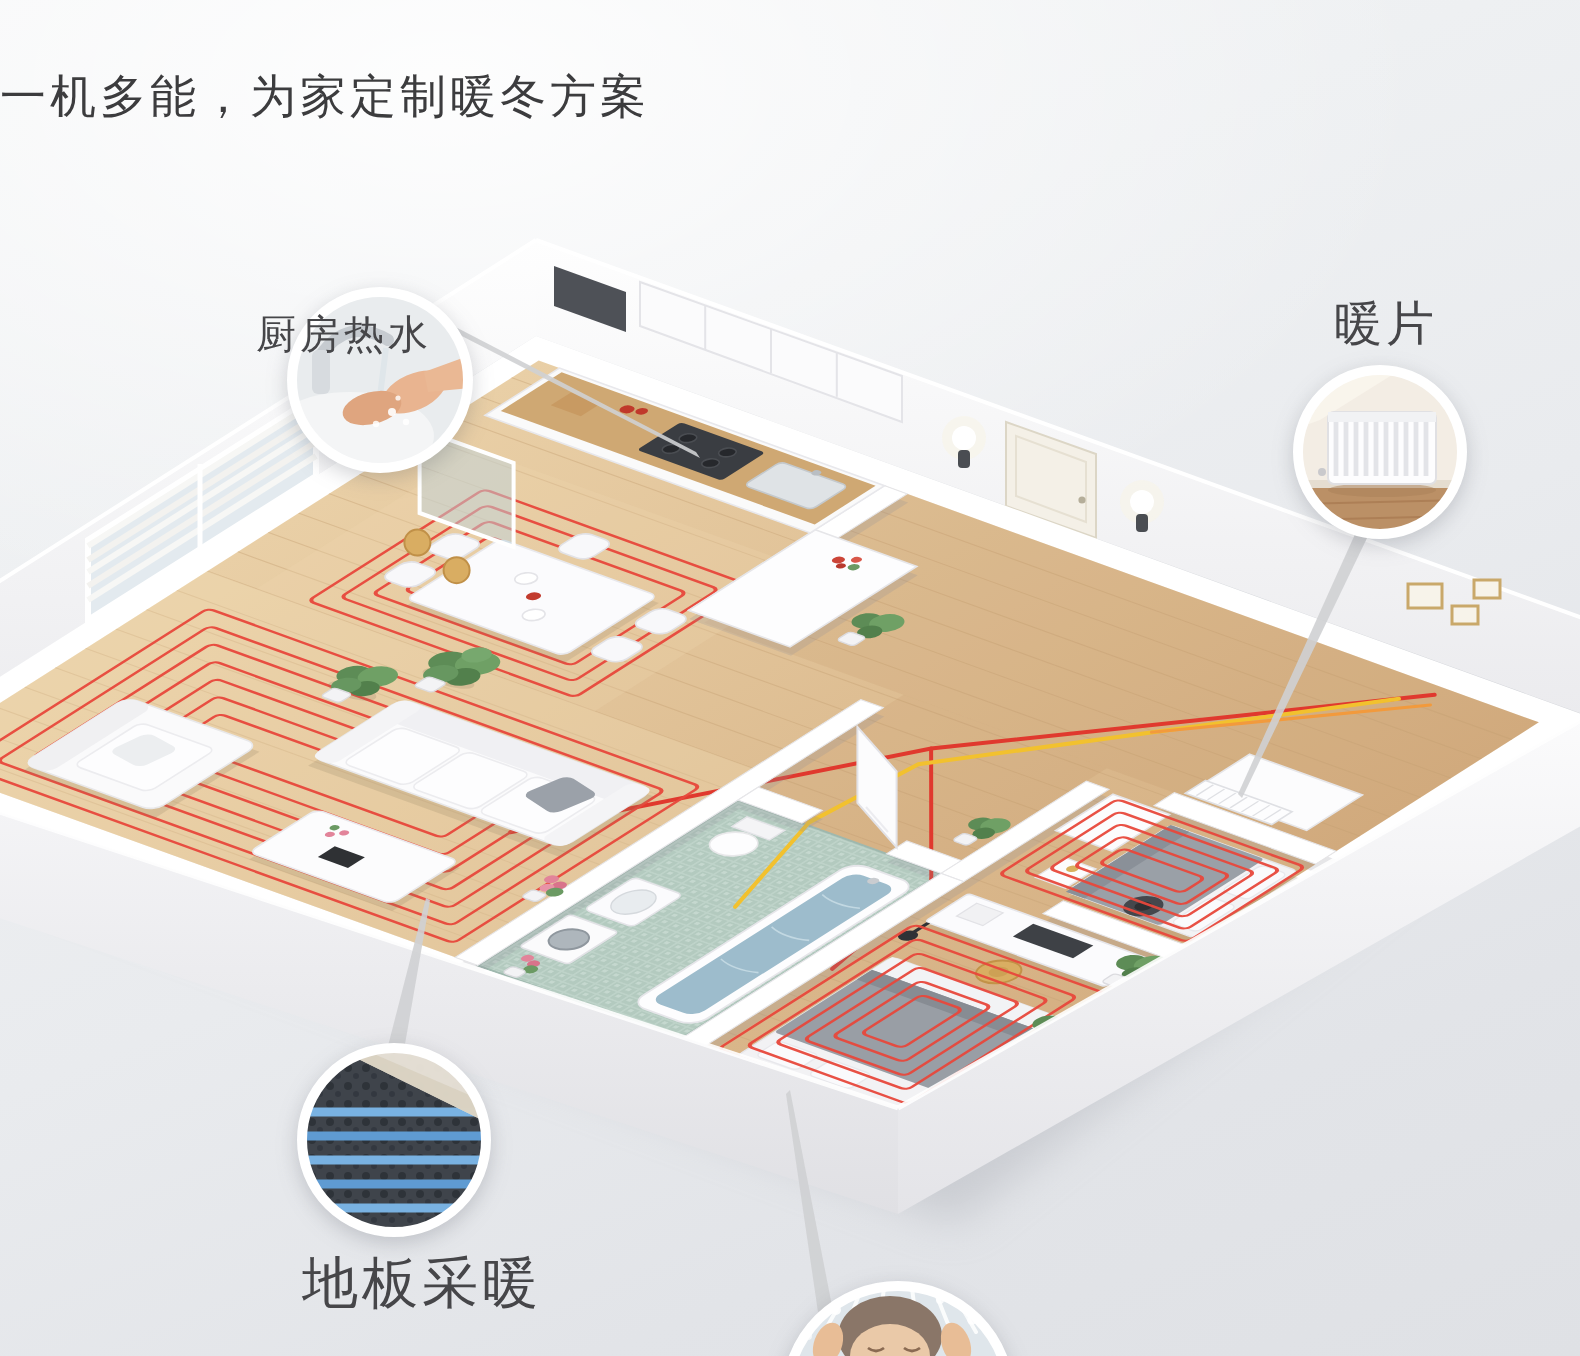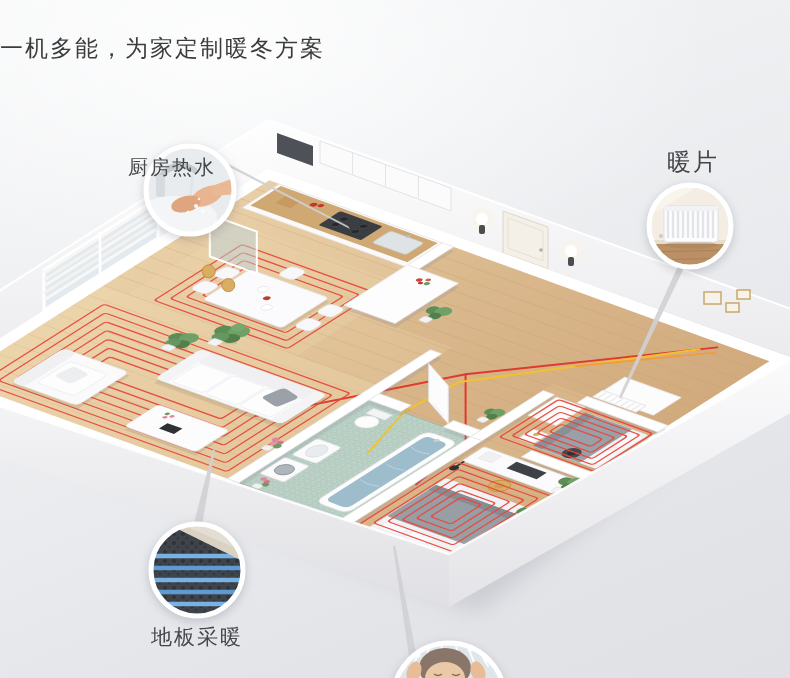--- a/index.html
+++ b/index.html
@@ -12,21 +12,21 @@
   }
   .title{
     position:absolute;left:0;top:9px;width:100%;text-align:left;
     font-size:23px;font-weight:500;color:#3c3c3e;letter-spacing:2px;margin-top:24px;
   }
   .callout-label{
     position:absolute;color:#464649;letter-spacing:2px;font-weight:400;
   }
   .label-kitchen{left:128px;top:106px;font-size:20px;margin-top:48px;}
   .label-radiator{left:667px;top:146px;font-size:24px;}
-  .label-floor{left:151px;top:623px;font-size:21px;}
+  .label-floor{left:151px;top:623px;font-size:28px;}
   svg{position:absolute;left:0;top:0;}
 </style>
 </head>
 <body>
 
 <div class="stage">
 
 <svg width="790" height="678" viewBox="0 0 790 678">
   <defs>
     <filter id="blurS" x="-20%" y="-20%" width="140%" height="140%">

